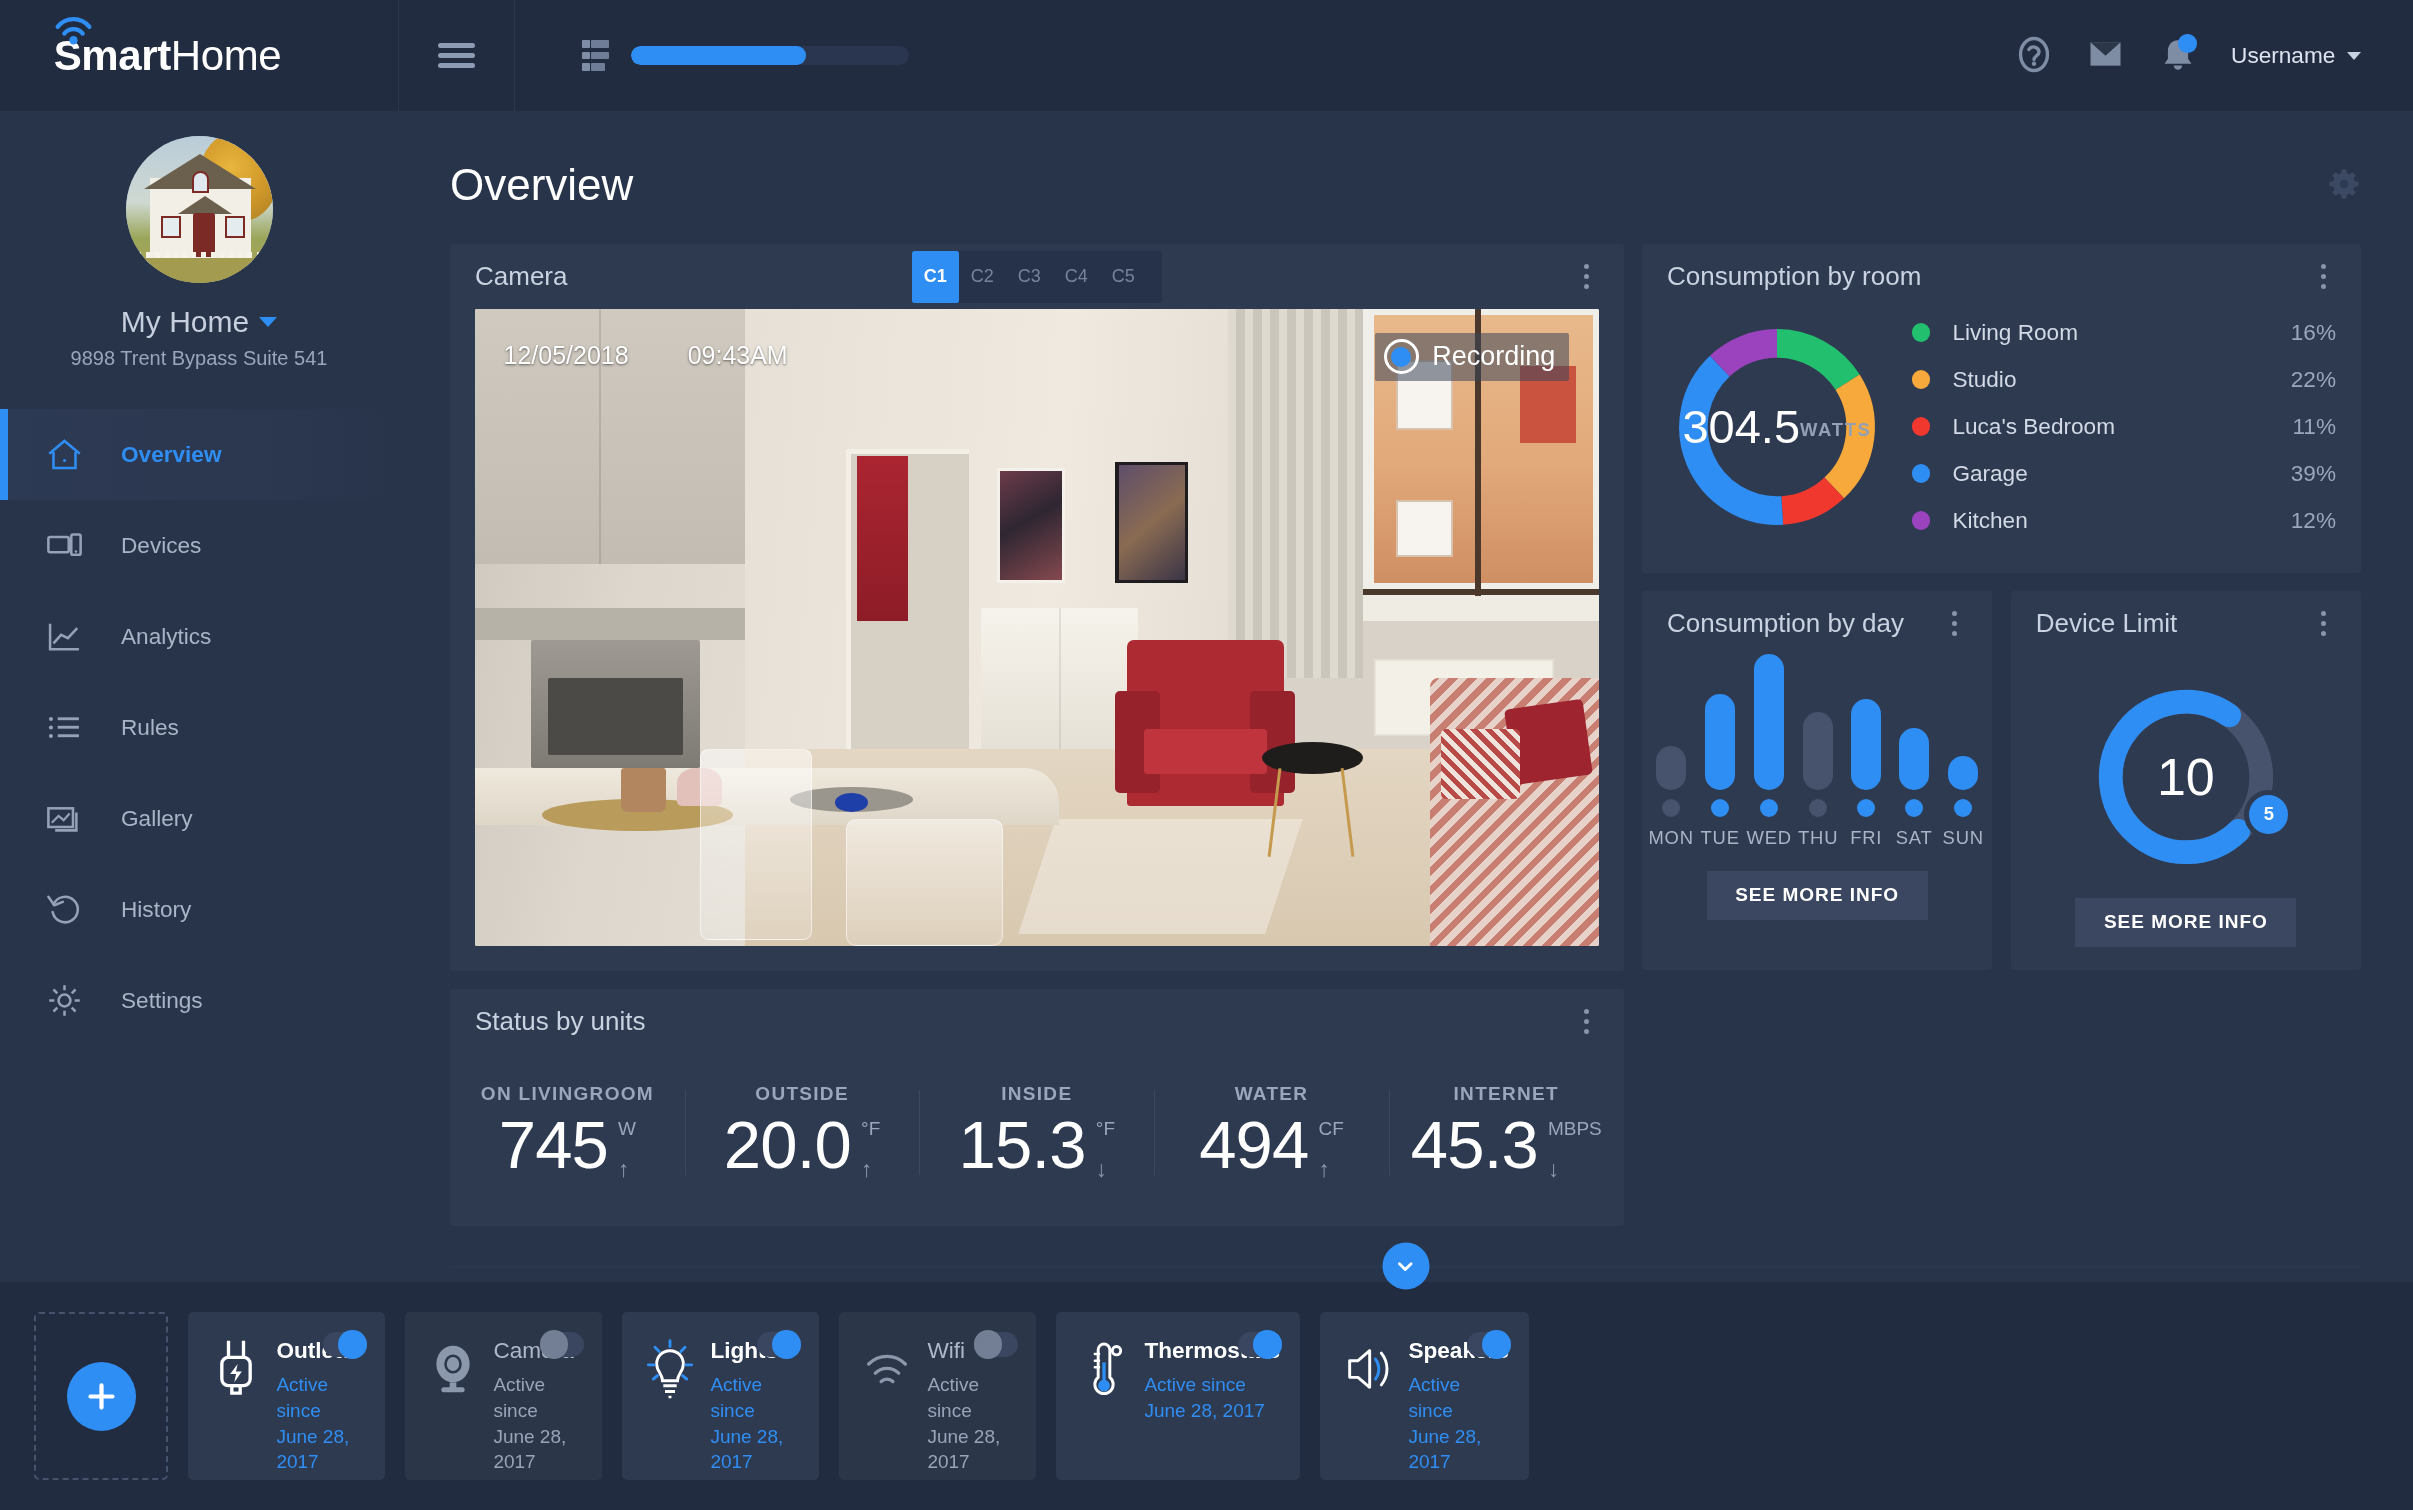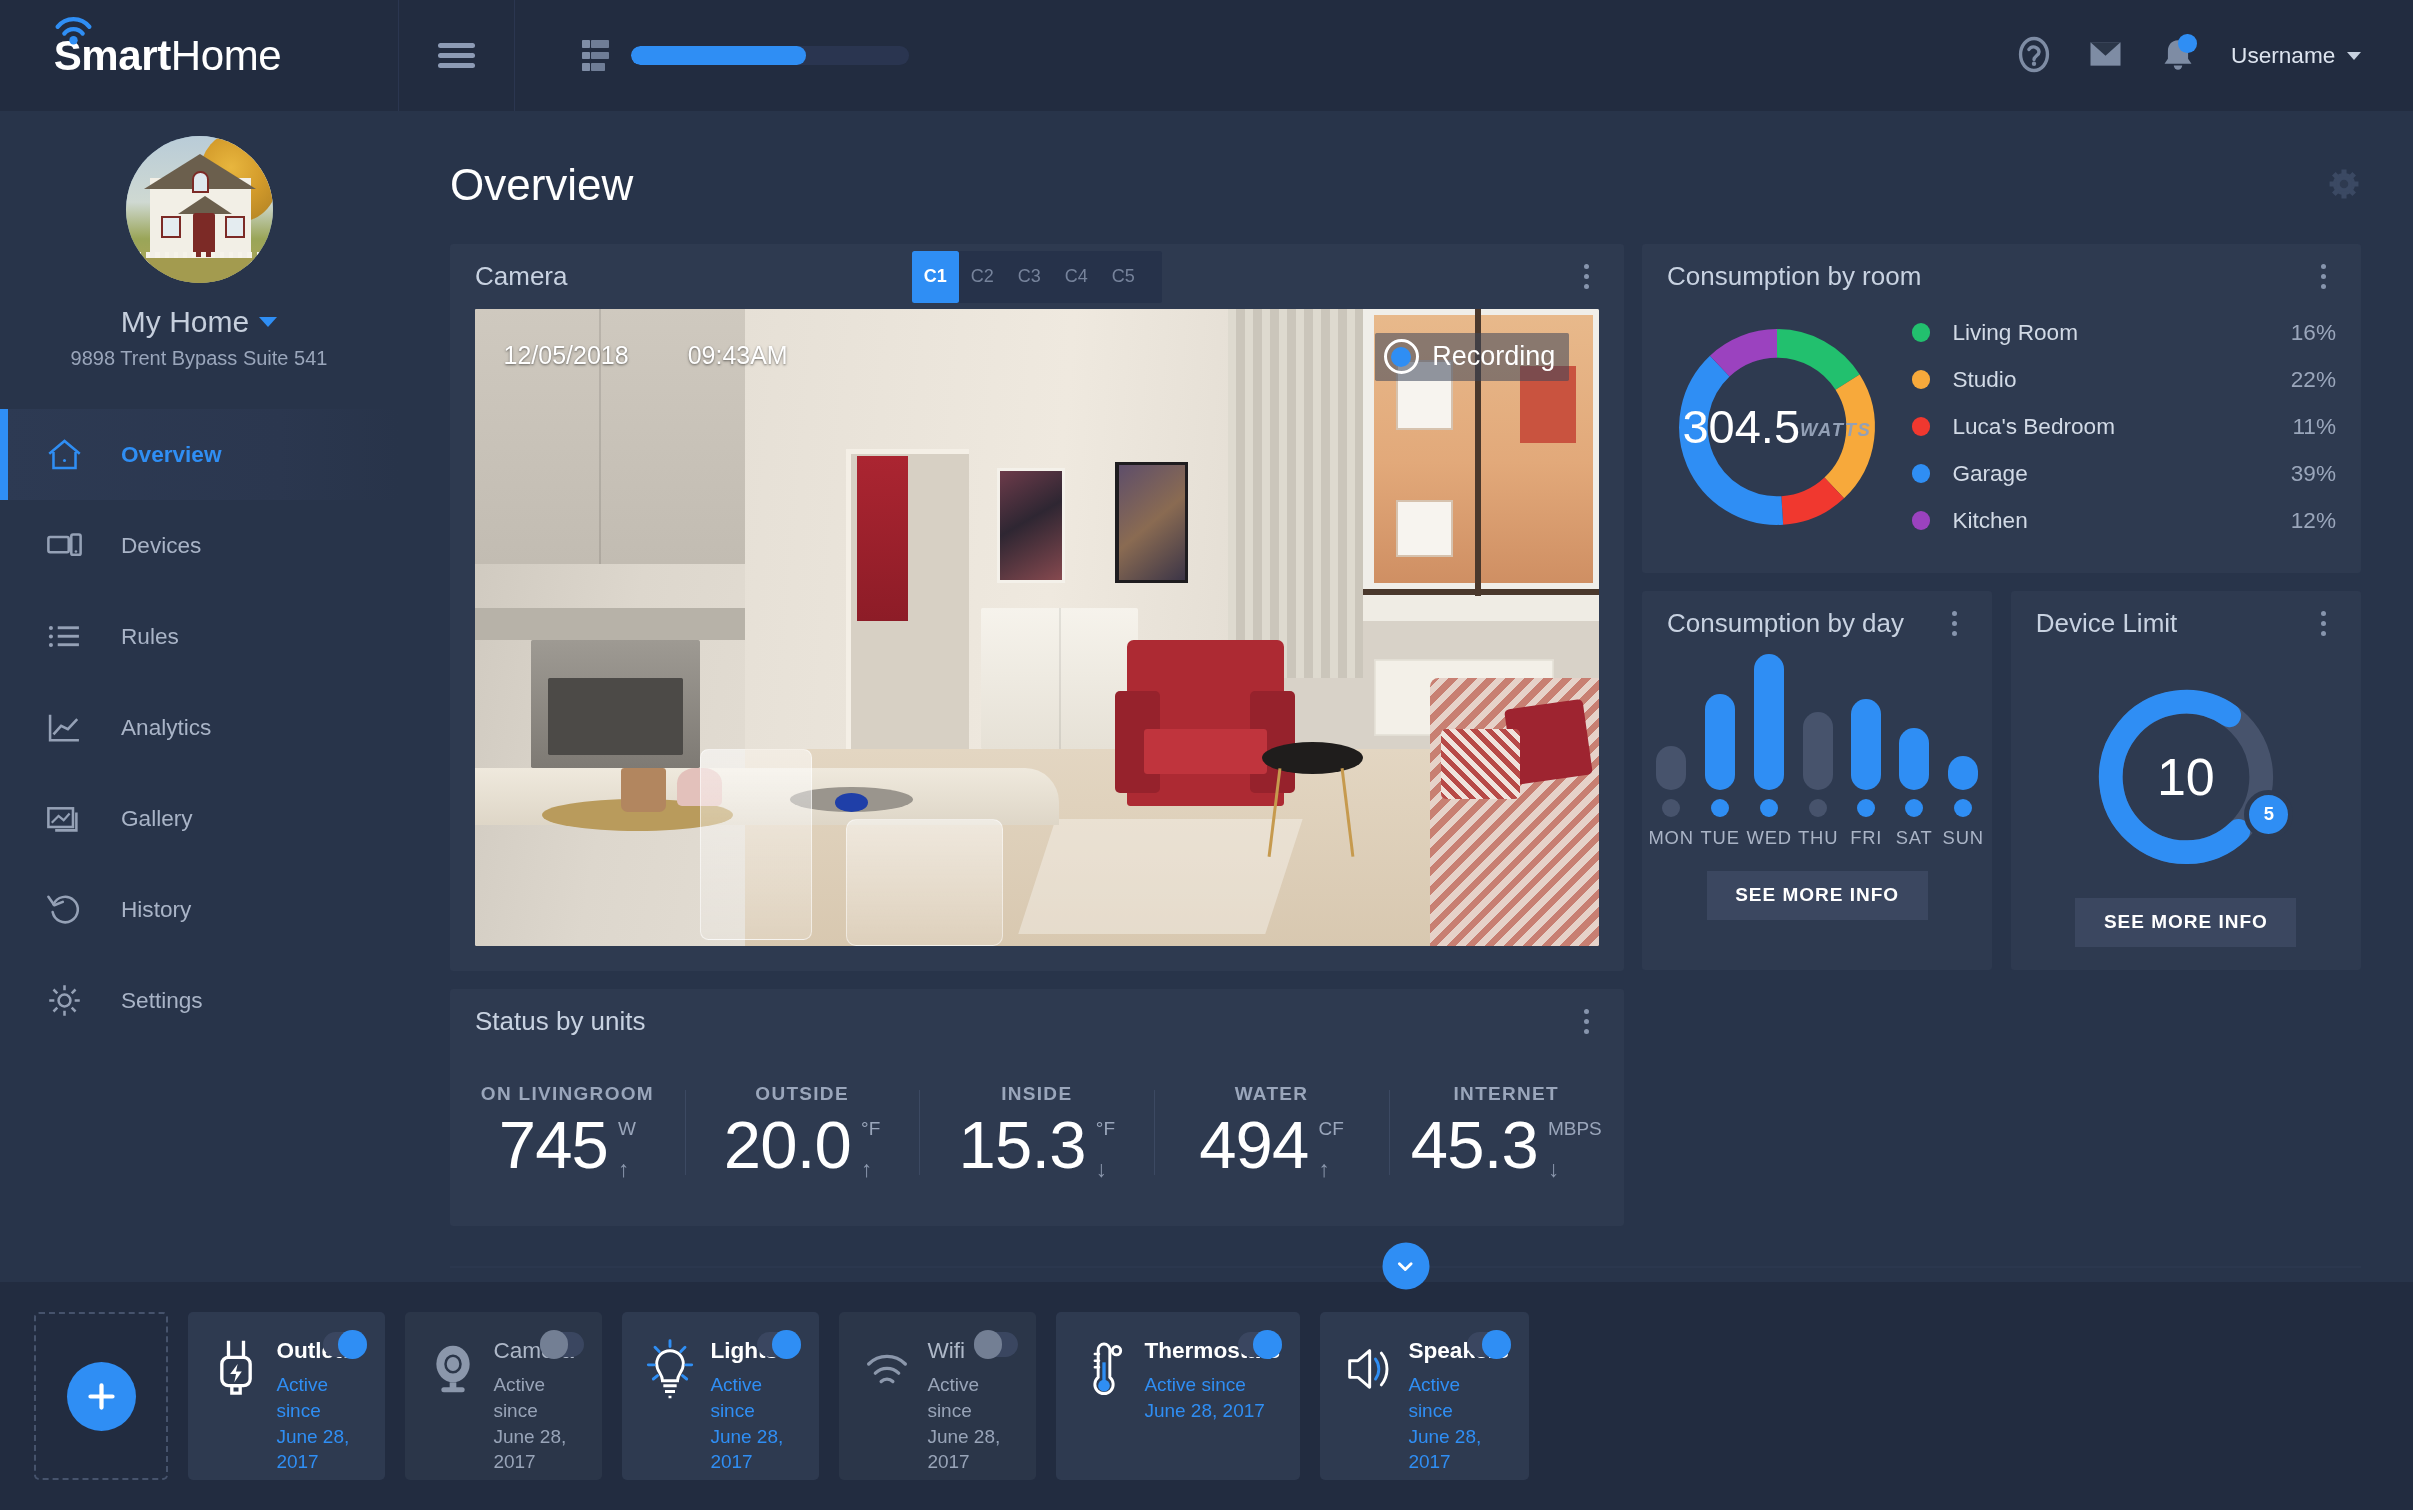--- a/index.html
+++ b/index.html
@@ -168,21 +168,21 @@
      background:rgba(60,70,90,.55); padding:6.7px 13.4px 6.7px 8.4px; border-radius:1.7px; }
   .rec-dot { width:35px; height:35px; border-radius:50%; border:3.4px solid #ffffff; display:flex; align-items:center; justify-content:center; }
   .rec-dot i { width:20px; height:20px; border-radius:50%; background:#2f8ef4; display:block; }
   .rec-label { font-size:27px; color:#fff; font-weight:300; }
 
   
   .donut-body { display:flex; align-items:center; padding:0 25px 28.5px 25px; gap:25px; }
   .donut-wrap { position:relative; width:220px; height:220px; flex:0 0 220px; }
   .donut-center { position:absolute; inset:0; display:flex; flex-direction:row; align-items:center; justify-content:center; }
   .donut-val { font-size:47px; color:#fff; font-weight:300; line-height:1; }
-  .donut-unit { font-size:18.4px; color:#93a0b6; letter-spacing:1.7px; font-weight:700; margin-top:6.7px;font-style:italic; }
+  .donut-unit { font-size:18.4px; color:#93a0b6; letter-spacing:1.7px; font-weight:700; margin-top:6.7px; }
   .legend { flex:1; }
   .legend-row { display:flex; align-items:center; height:47px; font-size:22.6px; }
   .legend-dot { width:18.4px; height:18.4px; border-radius:50%; margin-right:22px; flex:0 0 18.4px; }
   .legend-name { color:#d2dae6; flex:1; }
   .legend-pct { color:#9aa6bb; }
 
   
   .row2 { display:flex; gap:18.4px; }
   .mini { flex:1 1 0; min-width:0; padding-bottom:23.5px; }
 
@@ -354,40 +354,40 @@
                 <rect x="4" y="13" width="24" height="18" rx="2" fill="none" stroke="#95a1b6" stroke-width="3"></rect>
                 <rect x="31" y="10" width="11" height="24" rx="2" fill="none" stroke="#95a1b6" stroke-width="3"></rect>
                 <circle cx="36.5" cy="30" r="1.5" fill="#95a1b6"></circle>
               </svg>
           </span>
           <span class="nlabel">Devices</span>
         </div>
         <div class="nav-item">
           <span class="nav-ico">
             <svg viewBox="0 0 46 46" width="39" height="39">
+                <path d="M6 8 V38 H40" fill="none" stroke="#95a1b6" stroke-width="3"></path>
+                <path d="M10 31 L19 21 L27 25 L38 13" fill="none" stroke="#95a1b6" stroke-width="3"></path>
+              </svg>
+          </span>
+          <span class="nlabel">Analytics</span>
+        </div>
+        <div class="nav-item">
+          <span class="nav-ico">
+            <svg viewBox="0 0 46 46" width="39" height="39">
                 <g fill="#95a1b6">
                   <circle cx="7" cy="13" r="2.4"></circle>
                   <circle cx="7" cy="23" r="2.4"></circle>
                   <circle cx="7" cy="33" r="2.4"></circle>
                   <rect x="15" y="11" width="25" height="3.4"></rect>
                   <rect x="15" y="21" width="25" height="3.4"></rect>
                   <rect x="15" y="31" width="25" height="3.4"></rect>
                 </g>
               </svg>
           </span>
           <span class="nlabel">Rules</span>
-        </div>
-        <div class="nav-item">
-          <span class="nav-ico">
-            <svg viewBox="0 0 46 46" width="39" height="39">
-                <path d="M6 8 V38 H40" fill="none" stroke="#95a1b6" stroke-width="3"></path>
-                <path d="M10 31 L19 21 L27 25 L38 13" fill="none" stroke="#95a1b6" stroke-width="3"></path>
-              </svg>
-          </span>
-          <span class="nlabel">Analytics</span>
         </div>
         <div class="nav-item">
           <span class="nav-ico">
             <svg viewBox="0 0 46 46" width="39" height="39">
                 <rect x="4" y="11" width="29" height="22" fill="none" stroke="#95a1b6" stroke-width="3"></rect>
                 <path d="M8 28 L16 20 L22 25 L29 17" fill="none" stroke="#95a1b6" stroke-width="2.6"></path>
                 <path d="M37 16 V37 H12" fill="none" stroke="#95a1b6" stroke-width="3"></path>
               </svg>
           </span>
           <span class="nlabel">Gallery</span>

